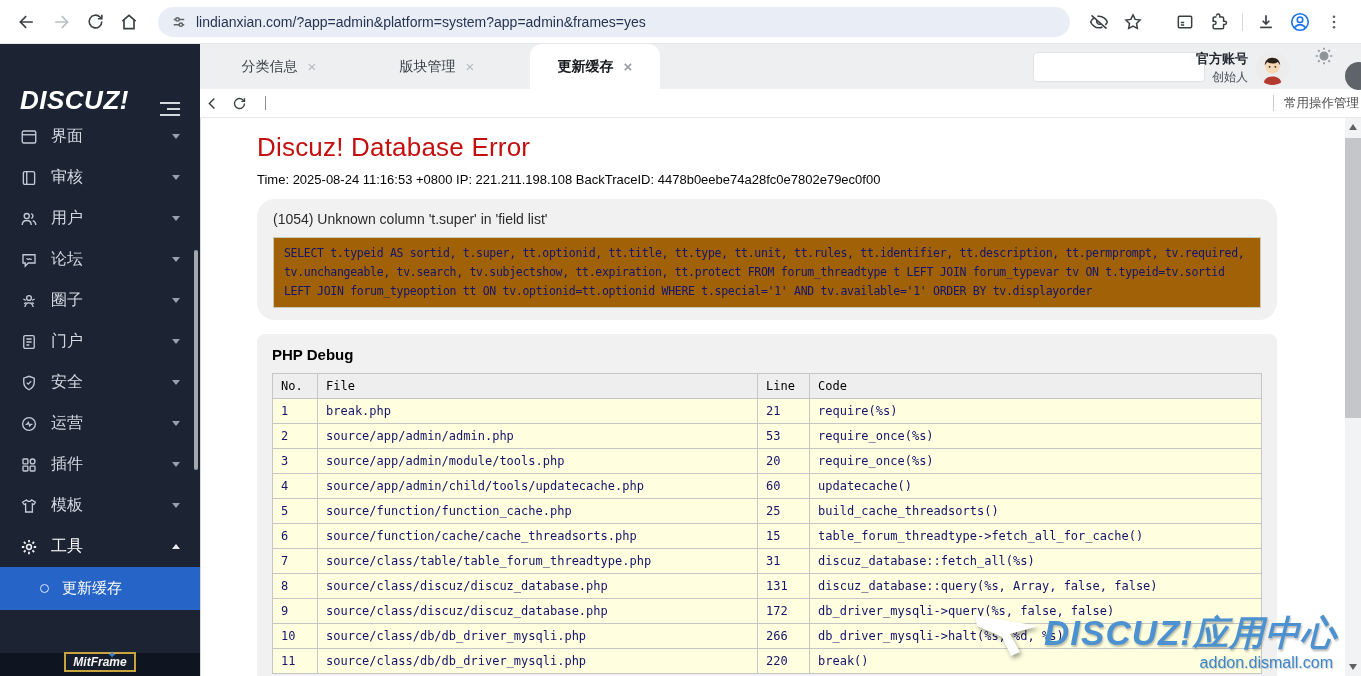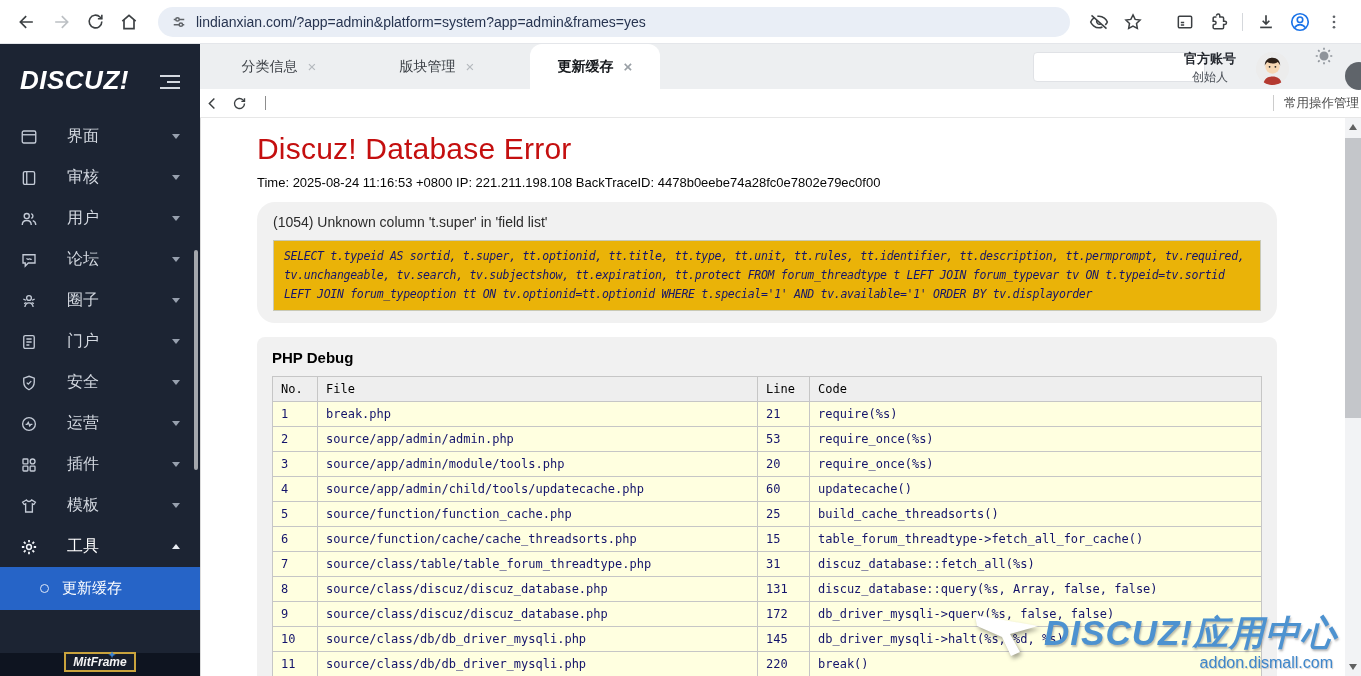--- a/index.html
+++ b/index.html
@@ -15,26 +15,26 @@
           display:flex; align-items:center; padding:0 12px; }
   .addr-url { font-size:14px; color:#273450; margin-left:8px; white-space:nowrap; }
   .cdivider { width:1px; height:18px; background:#d5d8dc; margin:0 6px; flex:0 0 auto; }
 
   
   .app { display:flex; height:632px; }
 
   
   .sidebar { width:200px; background:#1c2433; position:relative; flex:0 0 auto;
              display:flex; flex-direction:column; }
-  .side-logo { height:72px; display:flex; align-items:center; padding:0 20px; }
+  .side-logo { height:72px; display:flex; align-items:flex-end; padding:0 20px; }
   .logo-text { color:#fff; font-size:26px; font-weight:bold; font-style:italic;
                letter-spacing:.5px; flex:1; }
   .burger span { display:block; height:2px; background:#d4d9e0; margin:4px 0 0 auto; }
   .side-item { height:41px; display:flex; align-items:center; padding:0 20px;
-               color:#d3d8e0; font-size:16px; cursor:pointer;gap:16px; }
+               color:#d3d8e0; font-size:16px; cursor:pointer; }
   .side-item .lbl { margin-left:13px; }
   .caret { width:0; height:0; border-left:4px solid transparent; border-right:4px solid transparent;
            border-top:5px solid #97a0ae; margin-left:auto; }
   .caret.up { border-top:none; border-bottom:5px solid #e8ecf2; }
   .side-sub-wrap { background:#151b26; }
   .side-sub { height:43px; display:flex; align-items:center; padding-left:40px;
               color:#cdd3db; font-size:15px; cursor:pointer; }
   .side-sub.active { background:#2664c7; color:#fff; }
   .bullet { width:9px; height:9px; border:1.5px solid #aeb6c2; border-radius:50%;
             margin-right:13px; }
@@ -58,49 +58,49 @@
          gap:10px; font-size:14px; color:#3c4046; cursor:pointer; }
   .tab .x { color:#b4b8bd; font-size:15px; cursor:pointer; }
   .tab.active { background:#fff; border-radius:12px 12px 0 0; font-weight:bold; color:#15181c; }
   .tab.active .x { color:#9aa0a6; }
   .searchbox { position:absolute; right:156px; top:8px; width:172px; height:30px;
                background:#fff; border:1px solid #e0e2e6; border-radius:4px;
                display:flex; align-items:center; }
   .searchbox input { border:none; outline:none; flex:1; height:100%; padding:0 8px;
                      font-size:13px; background:transparent; }
   .account { position:absolute; right:72px; top:6px; display:flex; align-items:center; }
-  .acc-names { text-align:center; margin-right:20px; }
+  .acc-names { text-align:right; margin-right:8px; }
   .acc-name { font-size:13px; font-weight:bold; color:#23272e; }
   .acc-role { font-size:12px; color:#4a4f57; margin-top:1px; }
   .avatar { width:33px; height:33px; border-radius:50%; overflow:hidden; background:#ececec;
             flex:0 0 auto; cursor:pointer; }
   .theme-sun { position:absolute; right:26px; top:1px; cursor:pointer; }
   .theme-moon { position:absolute; right:-12px; top:18px; width:28px; height:28px;
                 border-radius:50%; background:#5f646a; cursor:pointer; }
 
   .navrow { height:29px; background:#fff; border-bottom:1px solid #e7e7e7;
             display:flex; align-items:center; padding-left:5px; }
   .navrow .icn { display:flex; align-items:center; margin-right:12px; cursor:pointer; }
   .cursor-bar { width:1px; height:14px; background:#8d8d8d; margin-left:6px; }
   .nav-right { margin-left:auto; display:flex; align-items:center; }
   .nav-right .vline { width:1px; height:16px; background:#ccc; margin-right:10px; }
   .nav-right .lbl { font-size:12.5px; color:#4a4a4a; padding-right:2px; cursor:pointer; }
 
   
   .content { flex:1; position:relative; overflow:hidden; background:#fff;
              border-left:1px solid #dcdcdc; }
   .page { padding:14px 0 0 56px; width:1076px; }
-  .err-title { font-size:30px; color:#c40f0f; font-weight:400; letter-spacing:.2px; }
+  .err-title { font-size:26px; color:#c40f0f; font-weight:400; letter-spacing:.2px; }
   .err-meta { font-size:13px; color:#060606; margin-top:9px; }
   .gbox { width:1020px; background:#f1f1f1; border-radius:8px; }
   .box1 { margin-top:12px; padding:12px 16px;border-radius:18px; }
   .err-msg { font-size:14px; color:#2b2b2b; }
-  .sqlbox { margin-top:10px; background:#eab308; border:1px solid #c9c9b5; padding:6px 10px;
+  .sqlbox { margin-top:10px; background:#a16207; border:1px solid #c9c9b5; padding:6px 10px;
             font-family:"DejaVu Sans Mono", monospace; font-size:11.5px; letter-spacing:-.3px;
-            line-height:19px; color:#14146b;font-style:italic; }
+            line-height:19px; color:#14146b; }
   .box2 { margin-top:14px; padding:12px 15px; height:400px; }
   .dbg-head { font-size:15px; font-weight:bold; color:#000; }
   table.dbg { margin-top:10px; border-collapse:collapse; width:990px;
               font-family:"DejaVu Sans Mono", monospace; font-size:12px; }
   table.dbg th { background:#eeeeee; color:#000; font-weight:normal; text-align:left;
                  border:1px solid #c6c6c6; padding:4px 8px; height:25px; }
   table.dbg td { background:#ffffe0; color:#14146b; border:1px solid #c6c6c6;
                  padding:3.5px 8px; height:25px; white-space:nowrap; }
 
   
@@ -469,21 +469,21 @@
                 </tr>
               <tr>
                   <td>9</td>
                   <td>source/class/discuz/discuz_database.php</td>
                   <td>172</td>
                   <td>db_driver_mysqli-&gt;query(%s, false, false)</td>
                 </tr>
               <tr>
                   <td>10</td>
                   <td>source/class/db/db_driver_mysqli.php</td>
-                  <td>145</td>
+                  <td>266</td>
                   <td>db_driver_mysqli-&gt;halt(%s, %d, %s)</td>
                 </tr>
               <tr>
                   <td>11</td>
                   <td>source/class/db/db_driver_mysqli.php</td>
                   <td>220</td>
                   <td>break()</td>
                 </tr>
             </tbody>
           </table>

